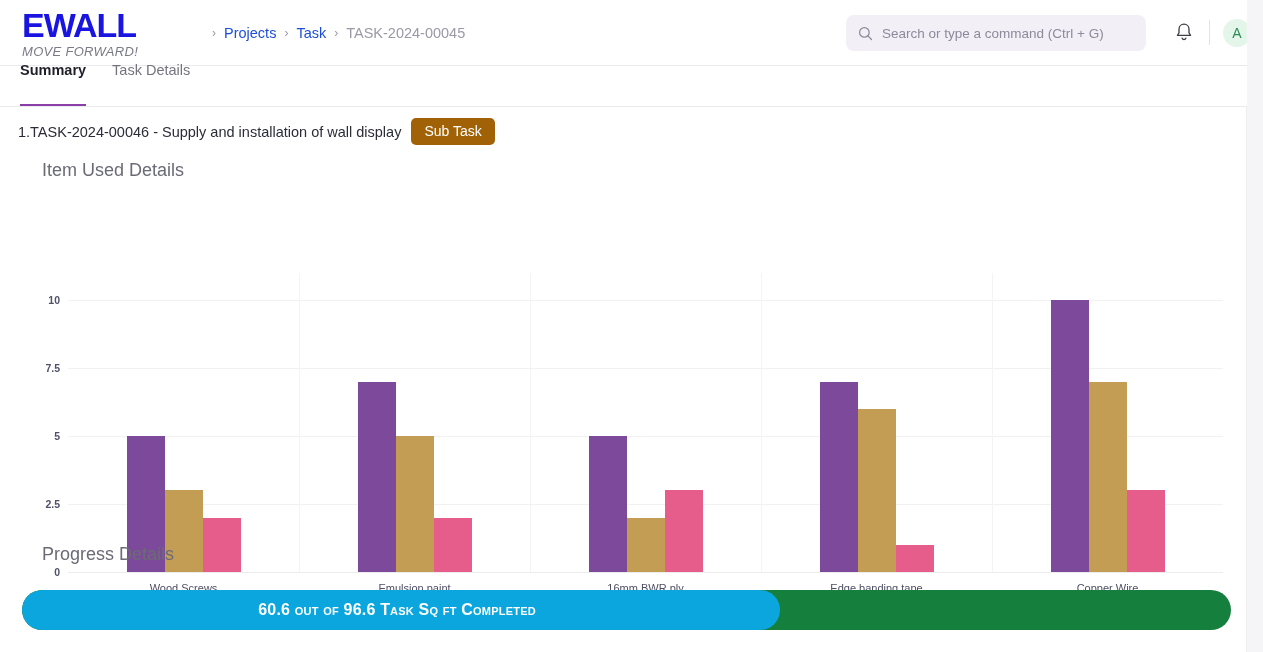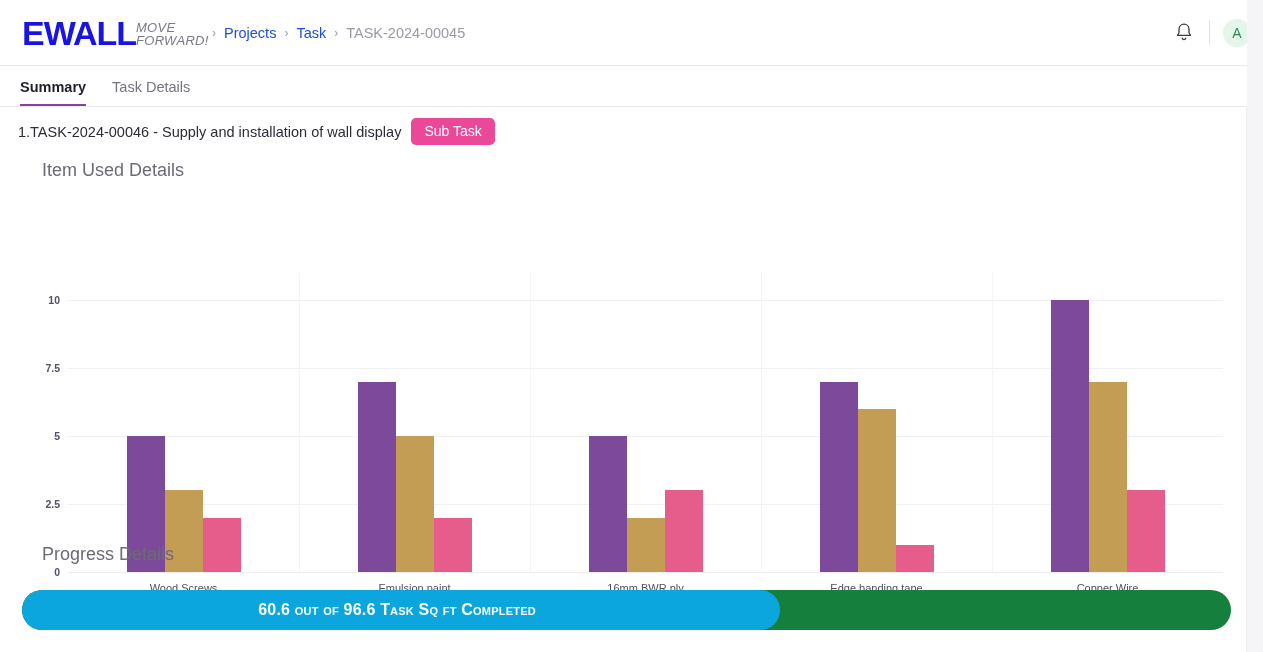--- a/index.html
+++ b/index.html
@@ -18,21 +18,21 @@
   
   .topbar {
     position: absolute; top: 0; left: 0;
     width: 1247px; height: 66px;
     background: #ffffff;
     border-bottom: 1px solid #e9e9ee;
     display: flex; align-items: center;
   }
   .logo-wrap {
     width: 172px; margin-left: 22px;
-    display: flex; flex-direction: row; align-items: center;
+    display: flex; flex-direction: column; align-items: flex-start;
     line-height: 1;
   }
   .logo-text {
     font-family: "Liberation Sans", sans-serif;
     font-size: 34px; font-weight: 700; letter-spacing: -1px;
     color: #1a14e0;
   }
   .logo-tag {
     font-size: 13px; font-style: italic; font-weight: 400;
     letter-spacing: .3px; color: #7a7a86; margin-top: 3px;
@@ -74,21 +74,21 @@
   
   .tabs {
     position: absolute; top: 66px; left: 0;
     width: 1247px; height: 41px;
     border-bottom: 1px solid #e9e9ee;
     display: flex; align-items: flex-end; gap: 26px;
     padding-left: 20px;
   }
   .tab {
     font-size: 14.5px; color: #74747f;
-    padding-bottom: 9px; cursor: pointer;
+    padding-bottom: 26px; cursor: pointer;
     border-bottom: 2px solid transparent;
   }
   .tab.active { color: #1f1f29; font-weight: 700; border-bottom-color: #8a3fa8; }
 
   
   .content {
     position: absolute; top: 107px; left: 0;
     width: 1247px; height: 545px;
     background: #ffffff;
     border-right: 1px solid #ededf2;
@@ -199,40 +199,47 @@
     <nav class="breadcrumb">
       <span class="bc-sep">›</span>
       <span class="bc-item">Projects</span>
       <span class="bc-sep">›</span>
       <span class="bc-item">Task</span>
       <span class="bc-sep">›</span>
       <span class="bc-item muted">TASK-2024-00045</span>
     </nav>
   </div>
 
+  <div class="search-box">
+    <svg width="15" height="15" viewBox="0 0 16 16">
+      <circle cx="6.8" cy="6.8" r="5.1" fill="none" stroke="#8b8b99" stroke-width="1.3"></circle>
+      <line x1="10.6" y1="10.6" x2="14.4" y2="14.4" stroke="#8b8b99" stroke-width="1.3" stroke-linecap="round"></line>
+    </svg>
+    <span class="search-ph">Search or type a command (Ctrl + G)</span>
+  </div>
 
   <div class="bell">
     <svg width="20" height="21" viewBox="0 0 20 21">
       <path d="M10 2.2c-2.9 0-5 2.2-5 5v3.6l-1.5 2.6h13L15 10.8V7.2c0-2.8-2.1-5-5-5z" fill="none" stroke="#3c3c46" stroke-width="1.3" stroke-linejoin="round"></path>
       <path d="M8.2 16.2a1.9 1.9 0 0 0 3.6 0" fill="none" stroke="#3c3c46" stroke-width="1.3" stroke-linecap="round"></path>
     </svg>
   </div>
   <div class="vdivider"></div>
   <div class="avatar" style="color: rgb(46, 139, 87);">A</div>
 
   <div class="tabs">
     <div class="tab active">Summary</div>
     <div class="tab">Task Details</div>
   </div>
 
   <div class="content">
 
     <div class="task-line">
       <span class="task-title">1.TASK-2024-00046 - Supply and installation of wall display</span>
-      <span class="subtask-badge" style="background: #ec4899;">Sub Task</span>
+      <span class="subtask-badge" style="background: #a16207;">Sub Task</span>
     </div>
 
     <div class="section-label">Item Used Details</div>
 
     <div class="chart">
       <div class="plot" id="plot">
           <div class="gridline base" style="top: 272px;"></div>
           <div class="ylabel" style="top: 272px;">0</div>
           <div class="gridline" style="top: 204px;"></div>
           <div class="ylabel" style="top: 204px;">2.5</div>

